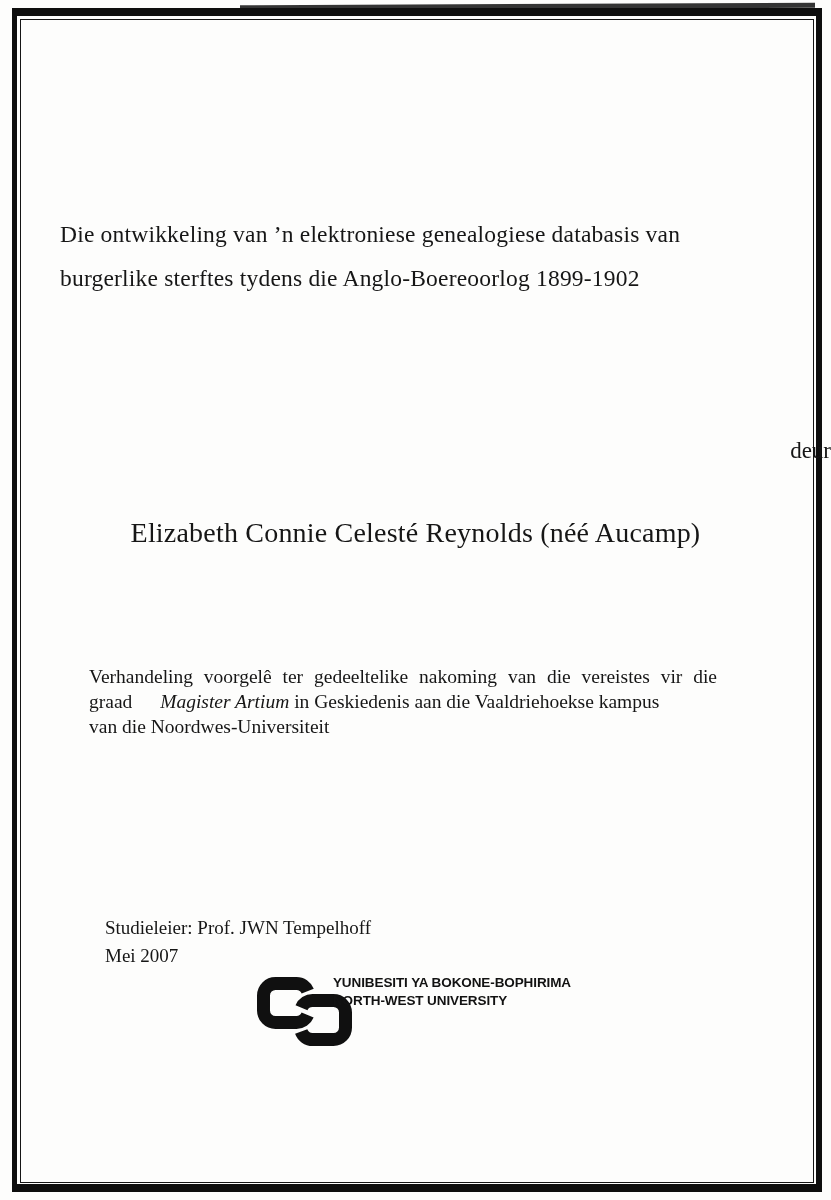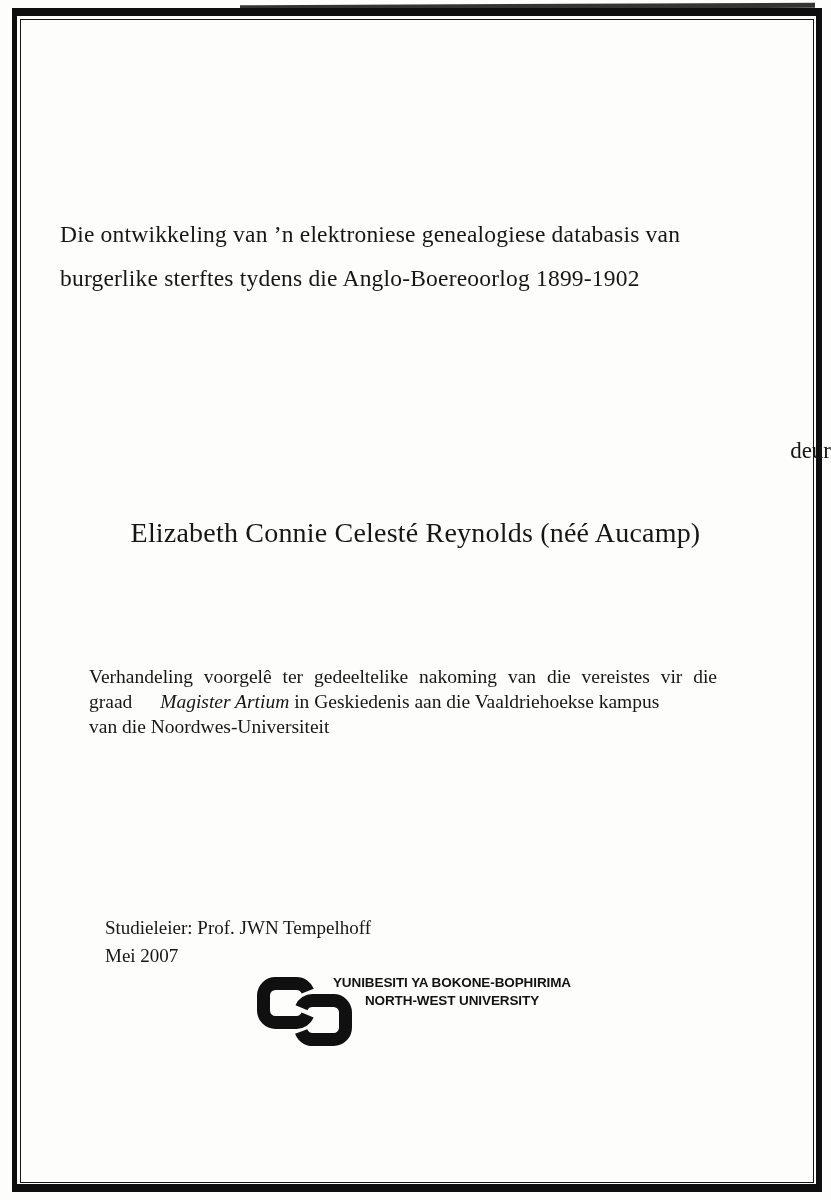--- a/index.html
+++ b/index.html
@@ -87,21 +87,21 @@
     position: absolute;
     left: 257px;
     top: 977px;
     width: 95px;
     height: 69px;
   }
   .logo-text {
     position: absolute;
     right: 260px;
     top: 974px;
-    text-align: center;
+    text-align: left;
     font-family: "Liberation Sans", "DejaVu Sans", sans-serif;
     font-weight: 700;
     font-size: 13.5px;
     line-height: 17.6px;
     letter-spacing: -0.1px;
     white-space: nowrap;
     color: #121212;
   }
 </style>
 </head>

